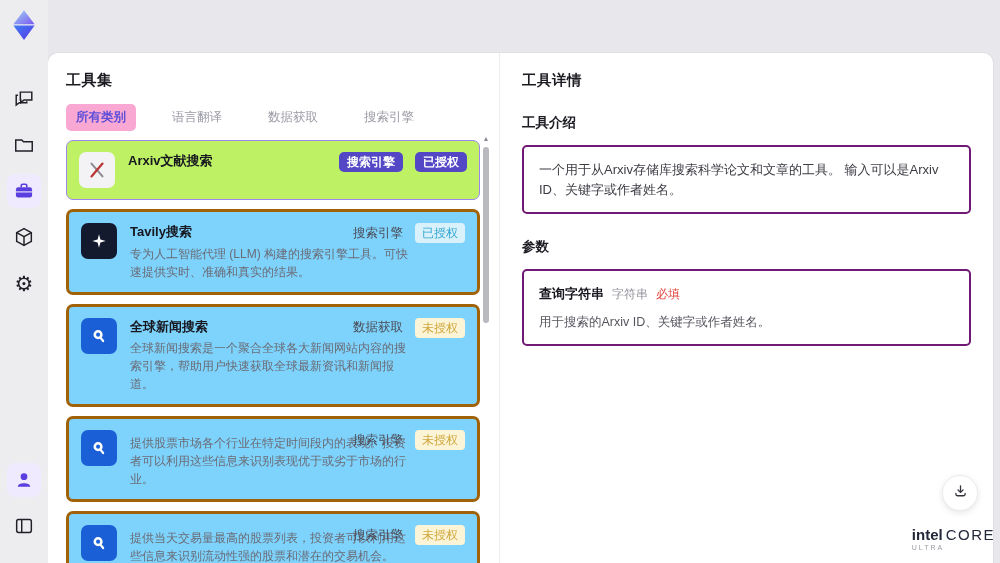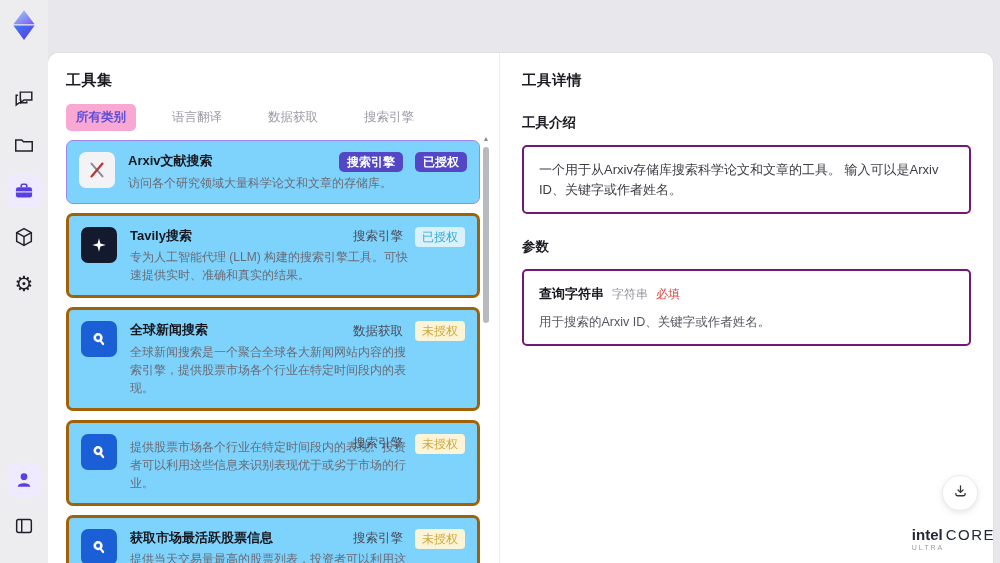--- a/index.html
+++ b/index.html
@@ -41,21 +41,21 @@
   .panel-title { font-size:15px; font-weight:bold; letter-spacing:0.5px; }
   .tabs { display:flex; align-items:center; gap:26px; margin-top:14px; height:26px; }
   .tab { font-size:12.5px; color:#9a9aa5; cursor:pointer; padding:5px 10px; border-radius:5px; }
   .tab.active { background:#f9a8d4; color:#5f4fd8; font-weight:bold; }
   .tool-list { margin-top:10px; width:414px; }
   .tool-item {
     position:relative; display:flex; gap:13px; border:3px solid #a16207;
     border-radius:7px; background:#7dd3fc; padding:11px 12px; margin-bottom:9px;
     cursor:pointer;
   }
-  .tool-item.selected { background:#7dd3fc; border:1.5px solid #9e86ee; }
+  .tool-item.selected { background:#bef264; border:1.5px solid #9e86ee; }
   .tool-icon {
     width:36px; height:36px; border-radius:7px; flex:0 0 36px;
     display:flex; align-items:center; justify-content:center;
   }
   .ic-light { background:#f3f3f6; }
   .ic-dark  { background:#141a2e; }
   .ic-blue  { background:#1a5fd6; }
   .tool-body { flex:1; min-width:0; }
   .tool-name { font-size:13px; font-weight:bold; color:#17171f; line-height:1.35; }
   .tool-desc { font-size:12px; color:#6b6b76; line-height:1.5; margin-top:4px; max-width:282px; }
@@ -199,21 +199,20 @@
 
       <div class="tool-item selected">
         <div class="tool-icon ic-light">
           <svg viewBox="0 0 24 24" width="22" height="22" stroke-linecap="round">
             <line x1="6" y1="5" x2="18" y2="19" stroke="#8a8a93" stroke-width="2.2"></line>
             <line x1="18" y1="5" x2="6" y2="19" stroke="#b93434" stroke-width="2.4"></line>
           </svg>
         </div>
         <div class="tool-body">
           <div class="tool-name">Arxiv文献搜索</div>
-          <div class="tool-desc">访问各个研究领域大量科学论文和文章的存储库。</div>
         </div>
         <div class="tool-tags">
           <span class="tag-solid">搜索引擎</span>
           <span class="tag-solid">已授权</span>
         </div>
       </div>
 
       <div class="tool-item">
         <div class="tool-icon ic-dark">
           <svg viewBox="0 0 24 24" width="20" height="20">
@@ -233,21 +232,21 @@
       <div class="tool-item">
         <div class="tool-icon ic-blue">
           <svg viewBox="0 0 24 24" width="22" height="22">
             <circle cx="11" cy="10.5" r="5" fill="#ffffff"></circle>
             <circle cx="11" cy="10.5" r="2.2" fill="#1a5fd6"></circle>
             <line x1="13.8" y1="14" x2="16.5" y2="17.5" stroke="#ffffff" stroke-width="2.4" stroke-linecap="round"></line>
           </svg>
         </div>
         <div class="tool-body">
           <div class="tool-name">全球新闻搜索</div>
-          <div class="tool-desc">全球新闻搜索是一个聚合全球各大新闻网站内容的搜索引擎，提供股票市场各个行业在特定时间段内的表现。</div>
+          <div class="tool-desc">全球新闻搜索是一个聚合全球各大新闻网站内容的搜索引擎，帮助用户快速获取全球最新资讯和新闻报道。</div>
         </div>
         <div class="tool-tags">
           <span class="tag-cat">数据获取</span>
           <span class="tag-auth auth-no">未授权</span>
         </div>
       </div>
 
       <div class="tool-item">
         <div class="tool-icon ic-blue">
           <svg viewBox="0 0 24 24" width="22" height="22">
@@ -267,21 +266,20 @@
 
       <div class="tool-item">
         <div class="tool-icon ic-blue">
           <svg viewBox="0 0 24 24" width="22" height="22">
             <circle cx="11" cy="10.5" r="5" fill="#ffffff"></circle>
             <circle cx="11" cy="10.5" r="2.2" fill="#1a5fd6"></circle>
             <line x1="13.8" y1="14" x2="16.5" y2="17.5" stroke="#ffffff" stroke-width="2.4" stroke-linecap="round"></line>
           </svg>
         </div>
         <div class="tool-body">
-          <div class="tool-name">获取市场最活跃股票信息</div>
           <div class="tool-desc">提供当天交易量最高的股票列表，投资者可以利用这些信息来识别流动性强的股票和潜在的交易机会。</div>
         </div>
         <div class="tool-tags">
           <span class="tag-cat">搜索引擎</span>
           <span class="tag-auth auth-no">未授权</span>
         </div>
       </div>
 
     </div>
 

